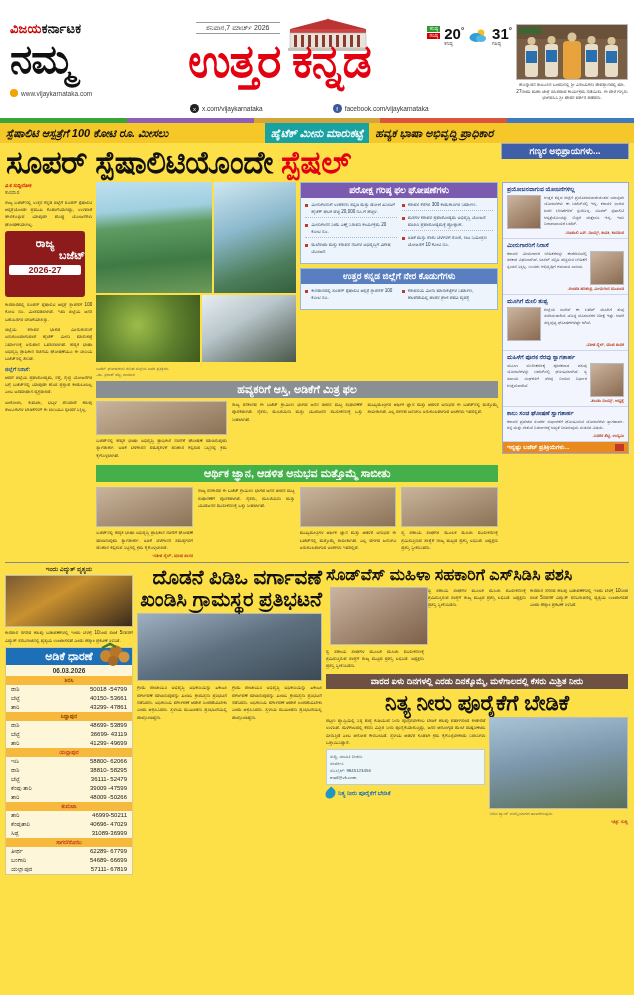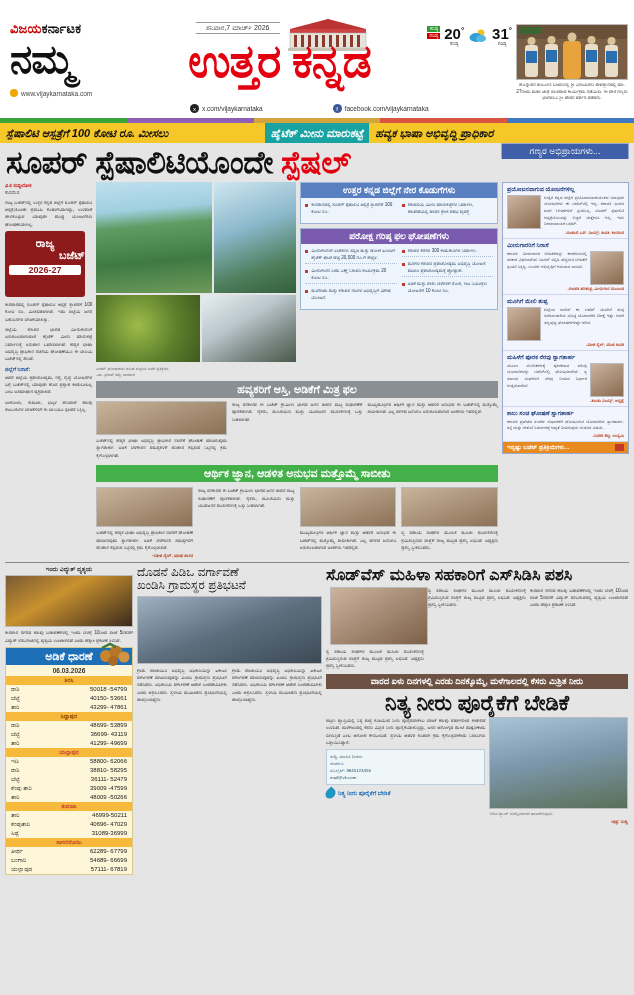--- a/index.html
+++ b/index.html
@@ -5,21 +5,21 @@
   * { box-sizing: border-box; }
   html,body { margin:0; padding:0; }
   body {
     width:634px; height:995px;
     background:#ffffff;
     font-family:"Liberation Sans", sans-serif;
     color:#1a1a1a;
     overflow:hidden;
     position:relative;
   }
-  .page { width:634px; height:995px; position:relative; background:#e5e5e5; }
+  .page { width:634px; height:995px; position:relative; background:#fde047; }
 
   
   .masthead { position:relative; height:118px; padding:6px 8px 0 8px; background:#fff; }
   .mh-left { position:absolute; left:10px; top:22px; width:170px; }
   .vk-logo { font-size:13px; font-weight:bold; letter-spacing:.2px; line-height:1; }
   .vk-logo .vk-red { color:#cc0000; }
   .vk-logo .vk-blk { color:#111; }
   .namma { font-size:40px; font-weight:bold; color:#111; line-height:1; margin-top:4px; letter-spacing:-1px; }
   .mh-url { margin-top:10px; font-size:6.5px; color:#444; display:flex; align-items:center; gap:3px; }
   .dot-ico { width:8px;height:8px;border-radius:50%;background:#f0a500; display:inline-block; }
@@ -30,21 +30,21 @@
   .mh-bldg { position:absolute; left:282px; top:18px; width:92px; height:34px; }
   .mh-social { position:absolute; top:104px; left:190px; display:flex; gap:70px; font-size:6.5px; color:#333; }
   .mh-social span.b { display:inline-flex; align-items:center; gap:3px; }
   .circ { width:9px;height:9px;border-radius:50%;background:#222;color:#fff;font-size:6px;display:inline-flex;align-items:center;justify-content:center; }
   .circ.fb { background:#3b5998; }
 
   .weather { position:absolute; right:122px; top:26px; display:flex; align-items:flex-start; gap:4px; }
   .wx-badge { font-size:5px; line-height:1.15; text-align:center; }
   .wx-badge .g { background:#2e9b32; color:#fff; padding:0 2px; display:block; }
   .wx-badge .r { background:#cc0000; color:#fff; padding:0 2px; display:block; margin-top:1px; }
-  .wx-temp { font-size:15px; font-weight:bold; color:#111; line-height:1;text-align:center; }
+  .wx-temp { font-size:15px; font-weight:bold; color:#111; line-height:1; }
   .wx-temp sup { font-size:8px; }
   .wx-temp small { display:block; font-size:5px; font-weight:normal; color:#333; }
   .wx-icon { width:20px;height:16px; position:relative; margin-top:2px;}
 
   .mh-photo { position:absolute; right:6px; top:24px; width:112px; }
   .mh-photo .ph { width:112px; height:56px; border:1px solid #bbb; background:linear-gradient(170deg,#9a7b5e,#6d5338 45%,#8e6f4f); position:relative; overflow:hidden; }
   .mh-photo .cap { font-size:4.6px; line-height:1.45; color:#333; text-align:center; margin-top:2px; }
 
   
   .rainbow { display:flex; height:5px; width:100%; }
@@ -104,40 +104,40 @@
   .twocol { display:flex; gap:5px; }
   .twocol > div { flex:1; }
 
   .facebox { width:100%; height:34px; background:linear-gradient(160deg,#c9b49b,#8b7257); border:1px solid #bbb; margin-bottom:2px; }
   .facebox.sq { height:40px; }
 
   .quote-attr { font-size:4.6px; font-weight:bold; color:#b8431f; text-align:right; margin-top:2px; }
 
   
   .rpanel { border:1px solid #9aa9d0; background:#f2f5fd; }
-  .rpanel .hd { background:#3f5fa8; color:#fff; font-size:9px; font-weight:normal; text-align:center; padding:2px; }
+  .rpanel .hd { background:#3f5fa8; color:#fff; font-size:9px; font-weight:bold; text-align:center; padding:2px; }
   .ritem { padding:3px 4px; border-bottom:1px solid #ccd5ea; }
   .ritem .t { font-size:6px; font-weight:bold; color:#24407e; margin-bottom:2px; }
   .ritem .row { display:flex; gap:3px; }
   .ritem .pic { width:34px; height:34px; flex:none; background:linear-gradient(150deg,#cbb49f,#8a6a50); border:1px solid #bbb; }
   .ritem .tx { font-size:4.3px; line-height:1.55; color:#333; text-align:justify; }
   .ritem .attr { font-size:4.3px; font-weight:bold; color:#b8431f; text-align:right; margin-top:1px; }
 
   .orange-tag { background:#e98a1f; color:#fff; font-size:6px; font-weight:bold; padding:2px 4px; display:flex; justify-content:space-between; align-items:center; }
   .orange-tag .sq { background:#c0392b; width:9px; height:7px; }
 
   
   .hr-rule { border-top:1px solid #888; margin:4px 5px 3px; }
   .lower { display:flex; gap:4px; padding:0 5px; }
   .lw-left { width:128px; }
   .lw-mid  { width:185px; }
   .lw-right{ width:302px; }
 
   .smallhead { font-size:6px; font-weight:bold; color:#333; text-align:center; margin-bottom:2px; }
-  .midhead { font-size:12px; font-weight:normal; color:#111; line-height:1.1; text-align:left; }
+  .midhead { font-size:20px; font-weight:bold; color:#111; line-height:1.1; text-align:right; }
   .rhead   { font-size:16px; font-weight:bold; color:#111; line-height:1.1; }
 
   
   .rate { border:1px solid #d9c98a; background:#fdf6d8; margin-top:3px; }
   .rate .rh { background:#1d70b8; color:#fff; font-size:11px; font-weight:bold; text-align:center; padding:2px; position:relative; }
   .rate .rdate { text-align:center; font-size:6.5px; font-weight:bold; color:#333; padding:2px 0; }
   .rate .sec { background:#f6b93b; color:#8a3b00; font-size:5.5px; font-weight:bold; text-align:center; padding:1px 0; }
   .rate .sec.red { color:#c0392b; }
   .rate table { width:100%; border-collapse:collapse; }
   .rate td { font-size:6px; padding:1px 5px; color:#222; }
@@ -313,46 +313,46 @@
         <div style="width:200px;">
           <div class="collage">
             <div class="ph-a"></div>
             <div class="ph-b"></div>
             <div class="ph-c"></div>
             <div class="ph-d"></div>
           </div>
         </div>
         <div style="flex:1">
           <div class="ibox">
-            <div class="hd">ಉತ್ತರ ಕನ್ನಡ ಜಿಲ್ಲೆಗೆ ನೇರ ಕೊಡುಗೆಗಳು</div>
-            <div class="cols">
-              <div>
-                <div class="bullet last">ಕಾರವಾರದಲ್ಲಿ ಸೂಪರ್ ಸ್ಪೆಷಾಲಿಟಿ ಆಸ್ಪತ್ರೆ ಸ್ಥಾಪನೆಗೆ 100 ಕೋಟಿ ರೂ.</div>
-              </div>
-              <div>
-                <div class="bullet last">ಕರಾವಳಿಯ ಮೀನು ಮಾರುಕಟ್ಟೆಗಳ ನಿರ್ಮಾಣ, ಹಲವೆಡೆಯಲ್ಲಿ ಪಾವನ ಶ್ರೇಣಿ ಪದವಿ ವ್ಯವಸ್ಥೆ</div>
-              </div>
-            </div>
-          </div>
-
-          <div class="ibox">
             <div class="hd purple">ಪರೋಕ್ಷ ಗರಿಷ್ಠ ಫಲ ಘೋಷಣೆಗಳು</div>
             <div class="cols">
               <div>
                 <div class="bullet">ಮೀನುಗಾರರಿಗೆ ಉಪಕರಣ ಸಬ್ಸಿಡಿ ಮತ್ತು ದೋಣಿ ಖರೀದಿಗೆ ಹೈಟೆಕ್ ಘಟಕ ವೆಚ್ಚ 20,000 ರೂ.ಗೆ ಹೆಚ್ಚಳ.</div>
                 <div class="bullet">ಮೀನುಗಾರರ ಸೀಮೆ ಎಣ್ಣೆ ನಿರಾವರಿ ಕಾರ್ಯಕ್ರಮ 20 ಕೋಟಿ ರೂ.</div>
                 <div class="bullet last">ಮಲೆನಾಡು ಮತ್ತು ಕರಾವಳಿ ನದಿಗಳ ಅಭಿವೃದ್ಧಿಗೆ ವಿಶೇಷ ಯೋಜನೆ.</div>
               </div>
               <div>
                 <div class="bullet">ಕರಾವಳಿ ಕೆರೆಗಳ 300 ಕಾಮಗಾರಿಗಳ ನಿರ್ಮಾಣ.</div>
                 <div class="bullet">ಮಠಗಳ ಕರಾವಳಿ ಪ್ರವಾಸೋದ್ಯಮ ಅಭಿವೃದ್ಧಿ ಯೋಜನೆ ದುಬಾರಿ ಪ್ರವಾಸೋದ್ಯಮಕ್ಕೆ ಪ್ರೋತ್ಸಾಹ.</div>
                 <div class="bullet last">ಅಡಿಕೆ ಮತ್ತು ತೆಂಗು ಬೆಳೆಗಳಿಗೆ ರೋಗ, ಕೀಟ ನಿಯಂತ್ರಣ ಯೋಜನೆಗೆ 10 ಕೋಟಿ ರೂ.</div>
               </div>
             </div>
           </div>
+
+          <div class="ibox">
+            <div class="hd">ಉತ್ತರ ಕನ್ನಡ ಜಿಲ್ಲೆಗೆ ನೇರ ಕೊಡುಗೆಗಳು</div>
+            <div class="cols">
+              <div>
+                <div class="bullet last">ಕಾರವಾರದಲ್ಲಿ ಸೂಪರ್ ಸ್ಪೆಷಾಲಿಟಿ ಆಸ್ಪತ್ರೆ ಸ್ಥಾಪನೆಗೆ 100 ಕೋಟಿ ರೂ.</div>
+              </div>
+              <div>
+                <div class="bullet last">ಕರಾವಳಿಯ ಮೀನು ಮಾರುಕಟ್ಟೆಗಳ ನಿರ್ಮಾಣ, ಹಲವೆಡೆಯಲ್ಲಿ ಪಾವನ ಶ್ರೇಣಿ ಪದವಿ ವ್ಯವಸ್ಥೆ</div>
+              </div>
+            </div>
+          </div>
         </div>
       </div>
 
       <div style="font-size:4.2px;color:#555;line-height:1.5;margin:1px 0 2px;white-space:pre-line">ಬಜೆಟ್ ಘೋಷಣೆಯ ಕುರಿತು ಜಿಲ್ಲೆಯ ಜನರ ಪ್ರತಿಕ್ರಿಯೆ.
 -ಡಾ. ಪ್ರಕಾಶ್‌ ಶೆಟ್ಟಿ, ಕಾರವಾರ</div>
 
       <div class="gband gray">ಹವ್ಯಕರಿಗೆ ಆಸ್ತಿ, ಅಡಿಕೆಗೆ ಮಿತ್ರ ಫಲ</div>
 
       <div class="twocol">
         <div>

